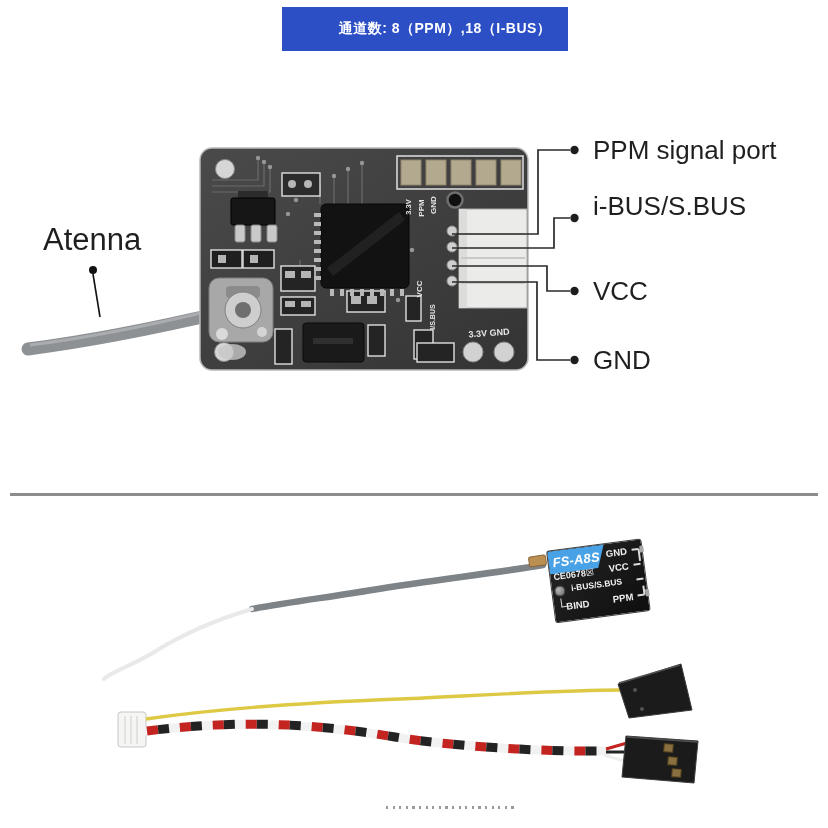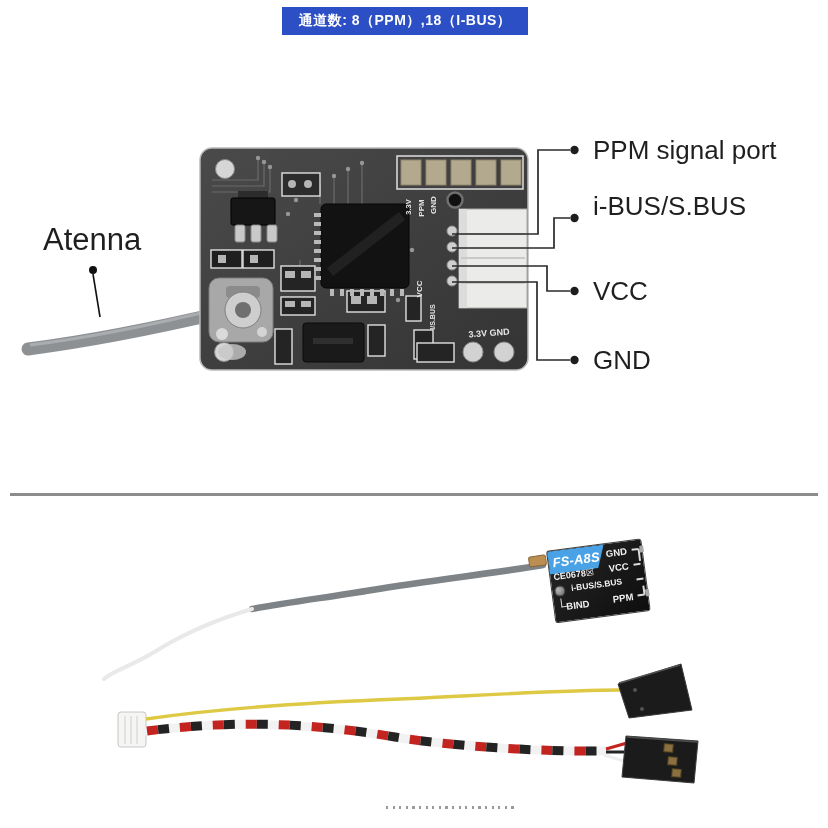--- a/index.html
+++ b/index.html
@@ -4,23 +4,23 @@
 <style>
   html,body{margin:0;padding:0;background:#ffffff;}
   #stage{
     position:relative;width:828px;height:828px;background:#ffffff;overflow:hidden;
     font-family:"Liberation Sans","DejaVu Sans",sans-serif;color:#1f1f1f;
   }
   #gfx{position:absolute;left:0;top:0;z-index:1;}
   .abs{position:absolute;z-index:3;}
   
   .banner{
-    left:282px;top:7px;width:246px;height:28px;background:#2c4fc6;
+    left:282px;top:7px;width:246px;height:44px;background:#2c4fc6;
     display:flex;align-items:center;justify-content:center;
-    color:#fff;font-size:14px;font-weight:bold;letter-spacing:.5px;white-space:nowrap;
+    color:#fff;font-size:14px;font-weight:bold;letter-spacing:.5px;white-space:nowrap;padding-left:40px;
   }
   
   .callout{font-size:26px;line-height:29px;color:#1f1f1f;white-space:nowrap;}
   .lbl-ppm{left:593px;top:136px;}
   .lbl-ibus{left:593px;top:192px;}
   .lbl-vcc{left:593px;top:277px;}
   .lbl-gnd{left:593px;top:346px;}
   .atenna{left:43px;top:222px;font-size:31px;white-space:nowrap;}
   
   .silk{color:#e6e6e6;font-weight:bold;white-space:nowrap;z-index:3;position:absolute;}

